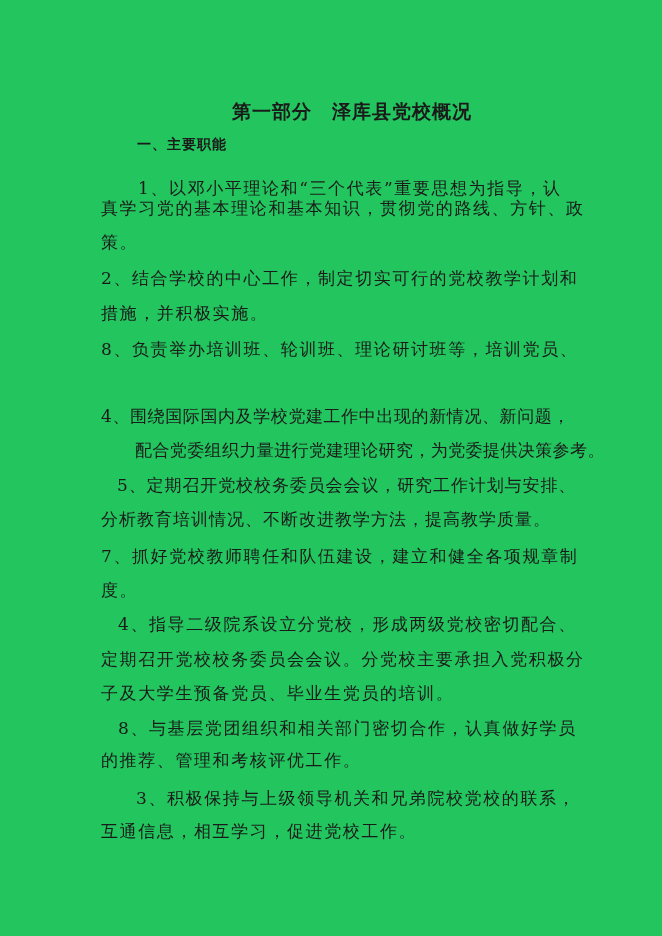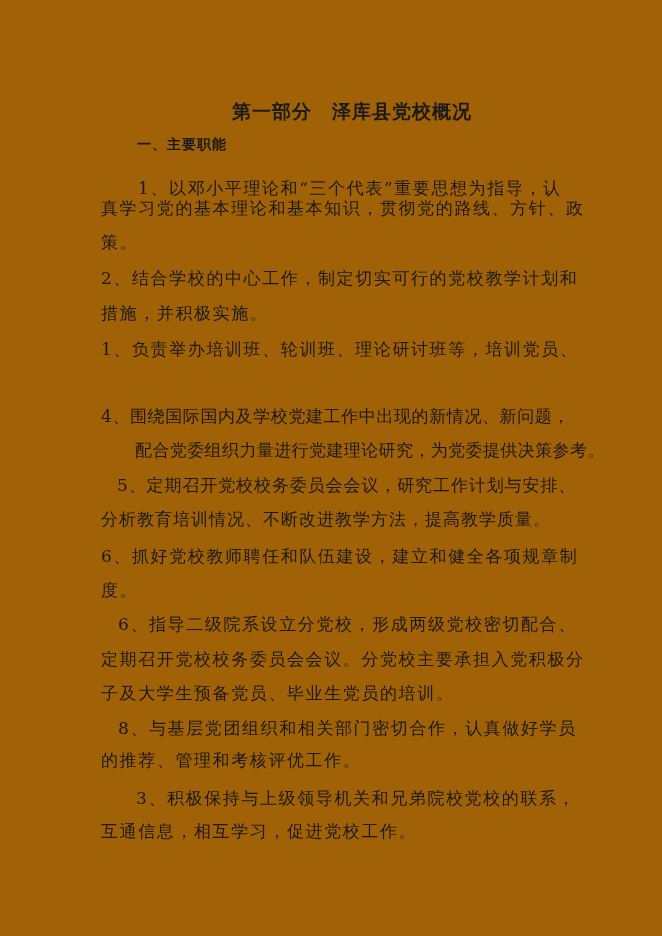--- a/index.html
+++ b/index.html
@@ -1,41 +1,41 @@
 <!DOCTYPE html>
 <html><head>
   <meta charset="utf-8">
   <style>
     html, body { margin: 0; padding: 0; background: #ffffff; }
     body { width: 662px; height: 936px; position: relative; overflow: hidden;
       font-family: "DejaVu Serif", "Liberation Serif", serif; color: #1a1a1a; }
-    .page { position: absolute; left: 0; top: 0; width: 662px; height: 936px; background: #a16207; }
+    .page { position: absolute; left: 0; top: 0; width: 662px; height: 936px; background: #22c55e; }
     .line { position: absolute; white-space: nowrap; font-size: 17px; line-height: 20px; letter-spacing: 1.6px; }
     .title { font-size: 19px; font-weight: bold; letter-spacing: 1px; font-family: "DejaVu Sans", "Liberation Sans", sans-serif; }
     .heading { font-size: 14px; font-weight: bold; letter-spacing: 1px; font-family: "DejaVu Sans", "Liberation Sans", sans-serif; text-align: center; }
   </style>
 </head>
 <body>
 
 <div class="page">
   <div class="line title" style="left:232px; top:101px;">第一部分　泽库县党校概况</div>
   <div class="line heading" style="left:137px; top:134px;">一、主要职能</div>
 
   <div class="line" style="left:138px; top:165px;margin-top:13px;">1、以邓小平理论和“三个代表”重要思想为指导，认</div>
   <div class="line" style="left:101px; top:198px;">真学习党的基本理论和基本知识，贯彻党的路线、方针、政</div>
   <div class="line" style="left:101px; top:232px;">策。</div>
   <div class="line" style="left:101px; top:268px;">2、结合学校的中心工作，制定切实可行的党校教学计划和</div>
   <div class="line" style="left:101px; top:303px;">措施，并积极实施。</div>
-  <div class="line" style="left:101px; top:339px;">1、负责举办培训班、轮训班、理论研讨班等，培训党员、</div>
+  <div class="line" style="left:101px; top:339px;">8、负责举办培训班、轮训班、理论研讨班等，培训党员、</div>
   <div class="line" style="left:101px; top:406px; letter-spacing:0.6px;">4、围绕国际国内及学校党建工作中出现的新情况、新问题，</div>
   <div class="line" style="left:101px; top:440px; letter-spacing:0.4px;margin-left:34px;">配合党委组织力量进行党建理论研究，为党委提供决策参考。</div>
   <div class="line" style="left:117px; top:475px; letter-spacing:0.9px;">5、定期召开党校校务委员会会议，研究工作计划与安排、</div>
   <div class="line" style="left:101px; top:509px; letter-spacing:1px;">分析教育培训情况、不断改进教学方法，提高教学质量。</div>
-  <div class="line" style="left:101px; top:546px;">6、抓好党校教师聘任和队伍建设，建立和健全各项规章制</div>
+  <div class="line" style="left:101px; top:546px;">7、抓好党校教师聘任和队伍建设，建立和健全各项规章制</div>
   <div class="line" style="left:101px; top:580px;">度。</div>
-  <div class="line" style="left:118px; top:614px;">6、指导二级院系设立分党校，形成两级党校密切配合、</div>
+  <div class="line" style="left:118px; top:614px;">4、指导二级院系设立分党校，形成两级党校密切配合、</div>
   <div class="line" style="left:101px; top:649px;">定期召开党校校务委员会会议。分党校主要承担入党积极分</div>
   <div class="line" style="left:101px; top:683px;">子及大学生预备党员、毕业生党员的培训。</div>
   <div class="line" style="left:118px; top:718px;">8、与基层党团组织和相关部门密切合作，认真做好学员</div>
   <div class="line" style="left:101px; top:750px;">的推荐、管理和考核评优工作。</div>
   <div class="line" style="left:136px; top:788px;">3、积极保持与上级领导机关和兄弟院校党校的联系，</div>
   <div class="line" style="left:101px; top:821px;">互通信息，相互学习，促进党校工作。</div>
 </div>
 
 </body></html>

